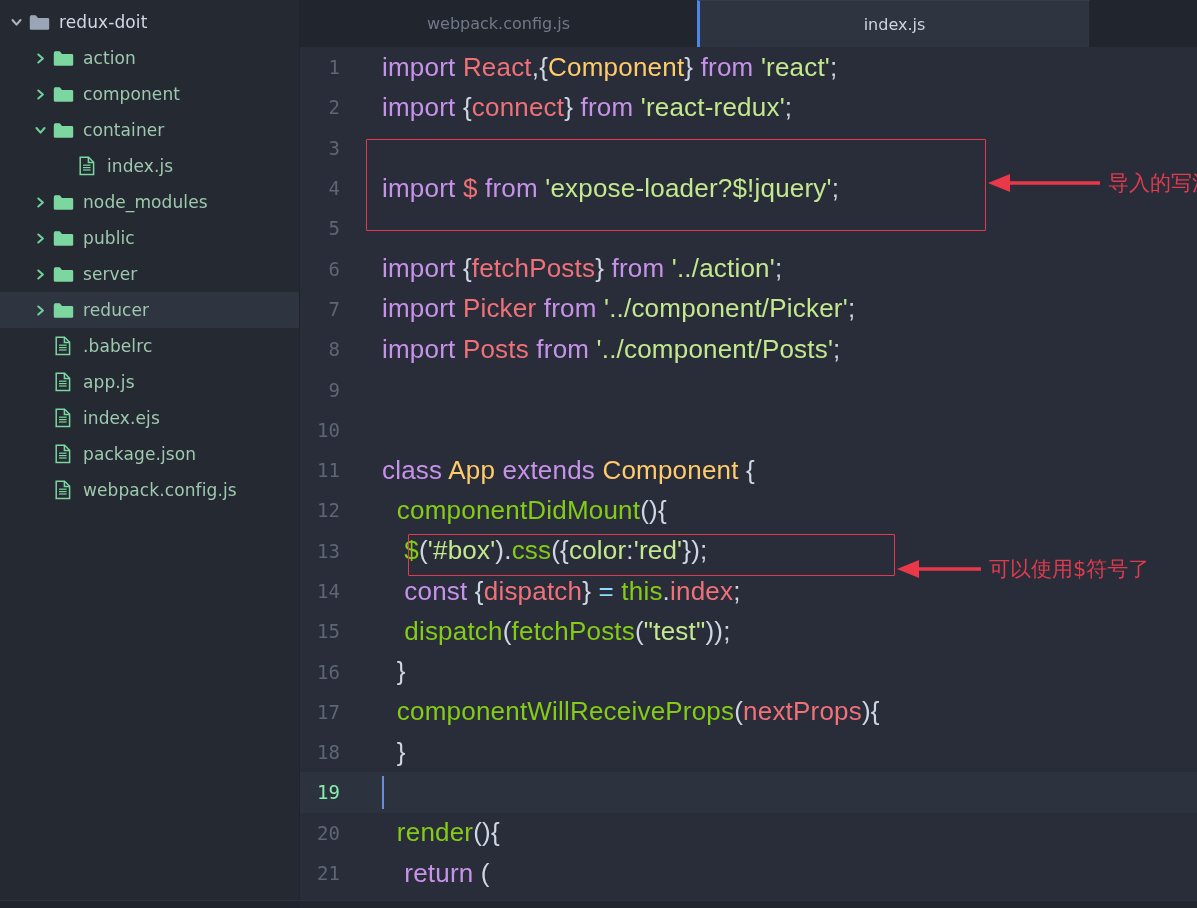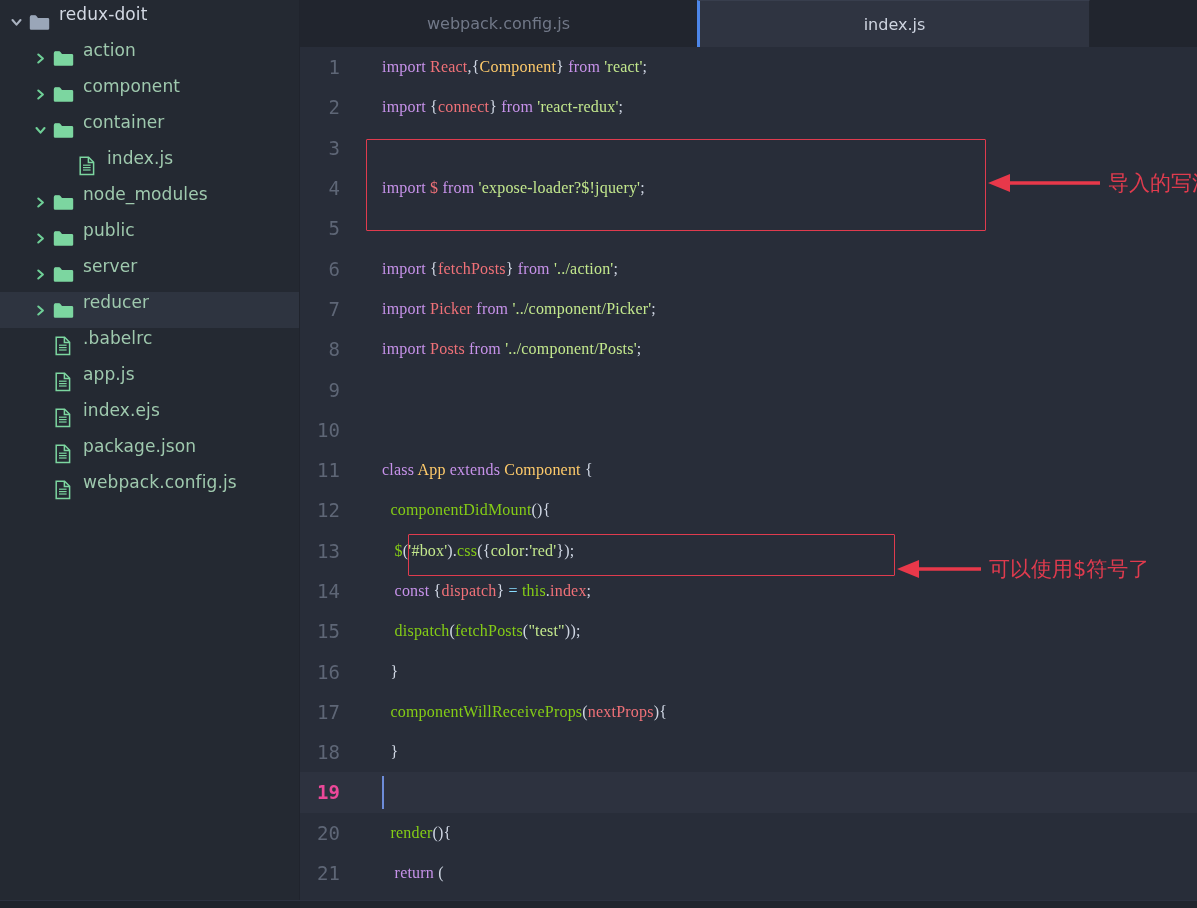--- a/index.html
+++ b/index.html
@@ -26,20 +26,21 @@
     height: 908px;
     background: #242932;
     flex: 0 0 300px;
     padding-top: 4px;
     overflow: hidden;
     position: relative;
     border-right: 1px solid #20242d;
   }
   .tree-row {
     display: flex;
+    align-items: center;
     height: 36px;
     padding-left: 8px;
     white-space: nowrap;
     cursor: pointer;
   }
   .tree-row.selected { background: #2e3440; }
   .arrow {
     width: 20px;
     flex: 0 0 20px;
     display: flex;
@@ -134,24 +135,24 @@
   .lnum {
     width: 56px;
     flex: 0 0 56px;
     text-align: right;
     padding-right: 16px;
     color: #5e6676;
     font-size: 19px;
     font-family: "DejaVu Sans Mono", "Liberation Mono", monospace;
     user-select: none;
   }
-  .lnum.current { color: #ec4899; font-weight: bold; }
+  .lnum.current { color: #86efac; font-weight: normal; }
   .ltext {
-    font-family: Liberation Serif, serif;
-    font-size: 16px;
+    font-family: Liberation Sans, sans-serif;
+    font-size: 26px;
     white-space: pre;
     padding-left: 26px;
     letter-spacing: .2px;
   }
 
   
   .t-kw   { color: #c792ea; }
   .t-cls  { color: #ffcb6b; }
   .t-var  { color: #f07178; }
   .t-str  { color: #c3e88d; }

